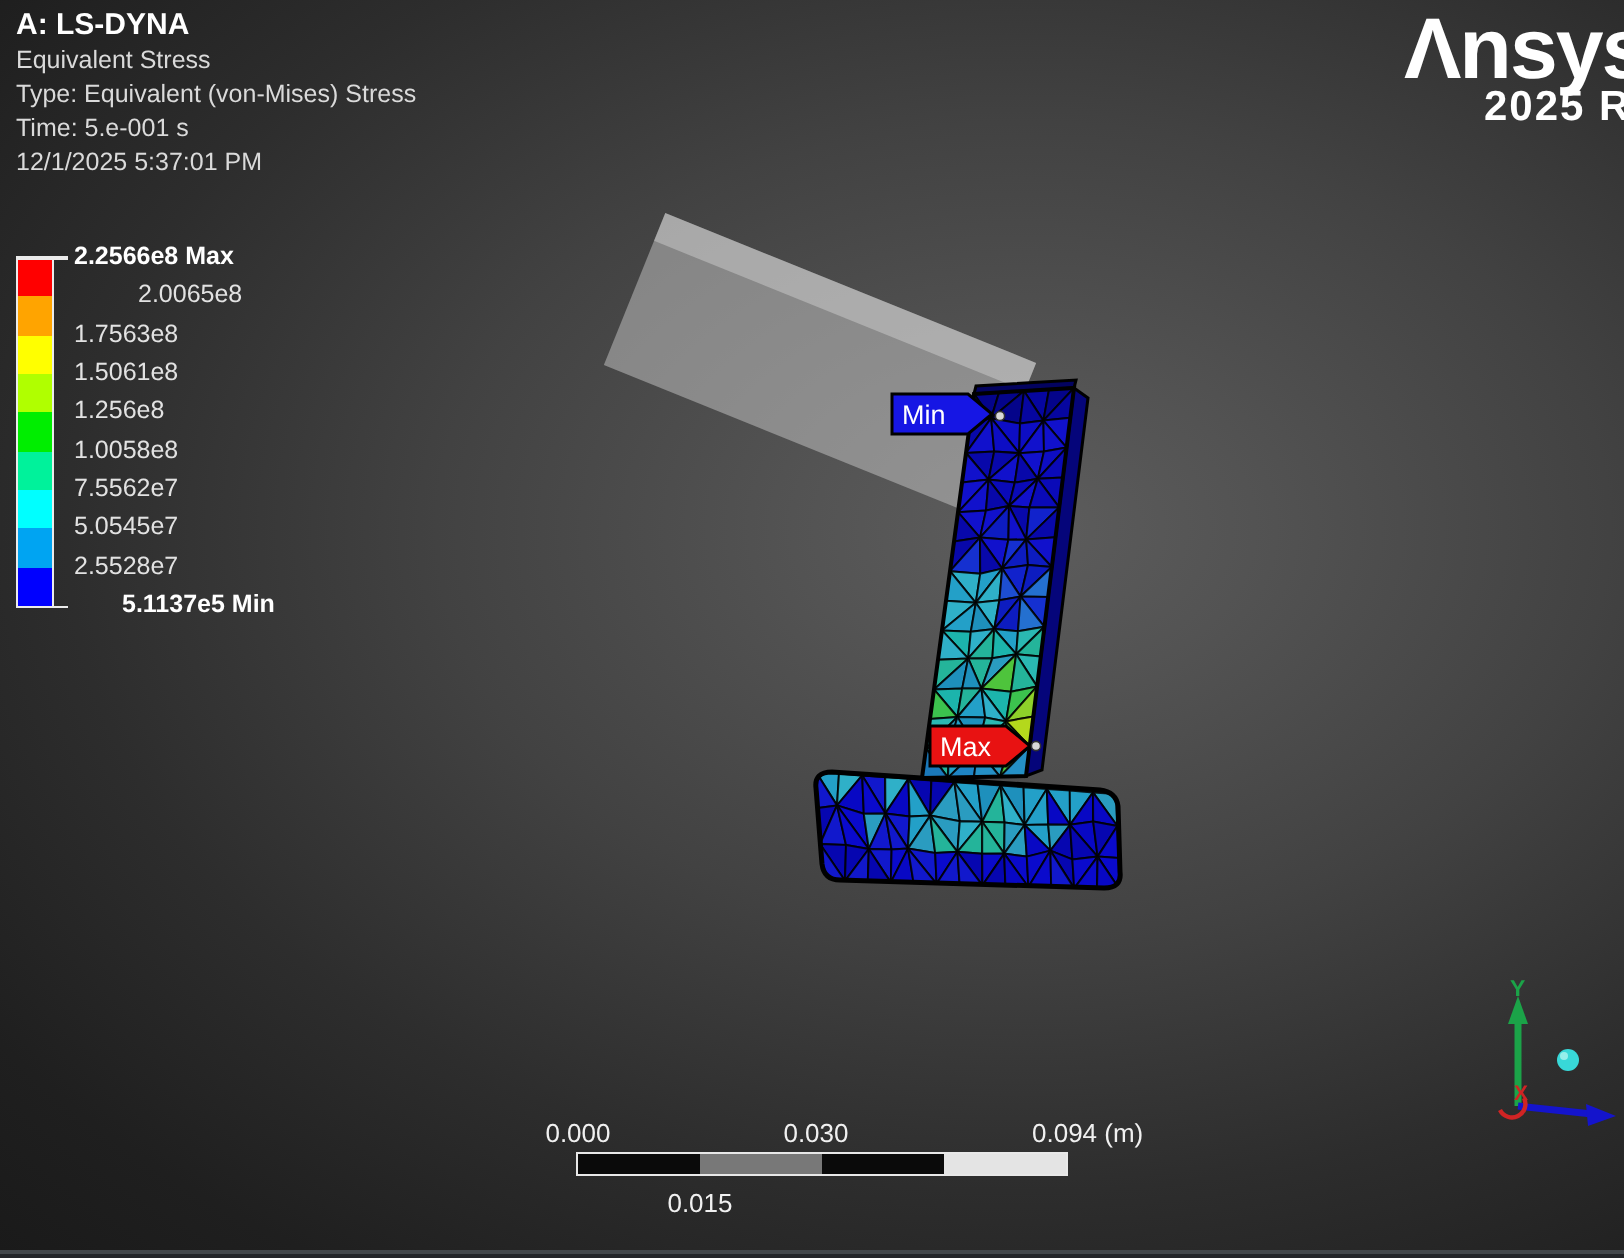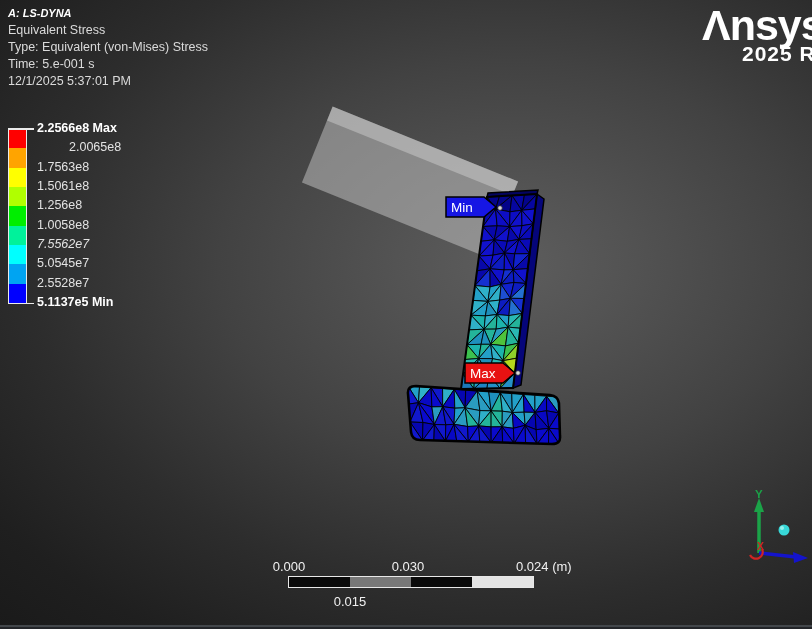--- a/index.html
+++ b/index.html
@@ -4,21 +4,21 @@
 <style>
   html,body{margin:0;padding:0;background:#111;}
   .stage{
     position:relative;width:812px;height:629px;overflow:hidden;
     font-family:"Liberation Sans",sans-serif;
     background:radial-gradient(95% 85% at 63% 42%, #5d5d5d 0%, #535353 15%, #424242 38%, #2d2d2d 62%, #1f1f1f 82%, #181818 100%);
   }
   svg text{font-family:"Liberation Sans",sans-serif;}
   
   .header{position:absolute;left:8px;top:4px;color:#dadada;font-size:12.5px;line-height:17px;}
-  .h-title{color:#fff;font-weight:700;font-size:11px;line-height:18px;font-style:italic;}
+  .h-title{color:#fff;font-weight:700;font-size:15px;line-height:18px;}
   
   .legend{position:absolute;left:8px;top:128px;width:160px;height:180px;}
   .legend-band{position:absolute;left:0;top:0;width:19px;height:176px;border:1px solid #ebebeb;box-sizing:border-box;}
   .legend-cell{width:100%;}
   .legend-tick{position:absolute;left:0;width:26px;height:1.5px;background:#ebebeb;}
   .legend-label{position:absolute;left:29px;color:#e2e2e2;font-size:12.5px;white-space:nowrap;}
   .legend-label.bold{color:#fff;font-weight:700;}
   
   .brand-name{position:absolute;left:702px;top:1px;color:#fff;font-weight:700;font-size:43px;letter-spacing:-1px;white-space:nowrap;}
   .brand-release{position:absolute;left:742px;top:42px;color:#fff;font-weight:700;font-size:21px;letter-spacing:1px;white-space:nowrap;}
@@ -299,37 +299,37 @@
       </div>
     <div class="legend-tick" style="top:0;"></div>
     <div class="legend-tick" style="top:174.5px;"></div>
     <div id="legend-labels">
         <div class="legend-label bold" style="top: -7px;">2.2566e8 Max</div>
         <div class="legend-label" style="top: 12.333px; margin-left: 32px;">2.0065e8</div>
         <div class="legend-label" style="top: 31.666px;">1.7563e8</div>
         <div class="legend-label" style="top: 50.999px;">1.5061e8</div>
         <div class="legend-label" style="top: 70.332px;">1.256e8</div>
         <div class="legend-label" style="top: 89.665px;">1.0058e8</div>
-        <div class="legend-label" style="top: 108.998px; font-style: italic;">7.5562e7</div>
+        <div class="legend-label" style="top: 108.998px;">7.5562e7</div>
         <div class="legend-label" style="top: 128.331px;">5.0545e7</div>
         <div class="legend-label" style="top: 147.664px;">2.5528e7</div>
-        <div class="legend-label bold" style="top: 166.997px;">5.1137e5 Min</div>
+        <div class="legend-label bold" style="top: 166.997px; margin-left: 24px;">5.1137e5 Min</div>
       </div>
   </div>
 
   <div class="brand-name">Λnsys</div>
   <div class="brand-release">2025 R</div>
 
   <div class="ruler" id="ruler-bar">
       <div class="ruler-seg" style="background: rgb(10, 10, 10);"></div>
       <div class="ruler-seg" style="background: rgb(120, 120, 120);"></div>
       <div class="ruler-seg" style="background: rgb(10, 10, 10);"></div>
       <div class="ruler-seg" style="background: rgb(228, 228, 228);"></div>
     </div>
   <div class="ruler-label rl-c" style="left:266px;top:559px;">0.000</div>
   <div class="ruler-label rl-c" style="left:385px;top:559px;">0.030</div>
-  <div class="ruler-label" style="left:516px;top:559px;">0.024 (m)</div>
+  <div class="ruler-label" style="left:516px;top:559px;">0.094 (m)</div>
   <div class="ruler-label rl-c" style="left:327px;top:594px;">0.015</div>
   <div class="ruler-label rl-c" style="left:442px;top:594px;margin-top:35px;">0.045</div>
 
   <div class="bottom-line"></div>
   <div class="bottom-under"></div>
 </div>
 
 </body></html>

